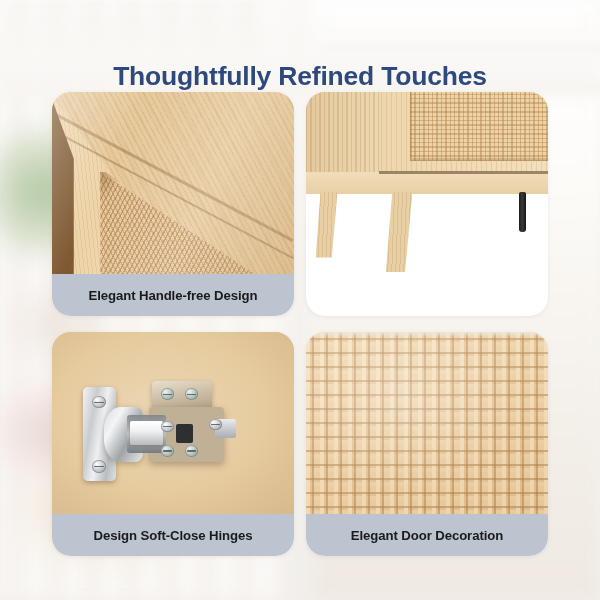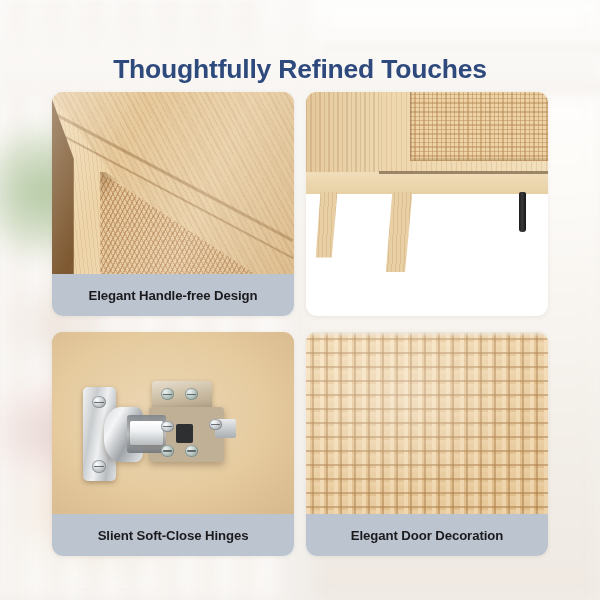--- a/index.html
+++ b/index.html
@@ -74,21 +74,21 @@
   }
   .bg-bottom {
     left:0; right:0; bottom:0; height:16%;
     background:linear-gradient(180deg, rgba(255,255,255,0) 0%, rgba(250,248,245,.9) 60%, #f7f4f1 100%);
     filter:blur(6px);
   }
 
   
   .headline {
     position:absolute;
-    top:54px; left:0; width:100%;
+    top:61px; left:0; width:100%;
     text-align:center;
     font-size:26.5px;
     font-weight:bold;
     letter-spacing:-.2px;
     color:#2e4a7d;
     white-space:nowrap;
   }
 
   
   .grid {
@@ -96,21 +96,21 @@
     left:52px; top:92px;
     width:496px; height:464px;
     display:grid;
     grid-template-columns:242px 242px;
     grid-template-rows:224px 224px;
     column-gap:12px;
     row-gap:16px;
   }
   .card {
     position:relative;
-    border-radius:11px;
+    border-radius:19px;
     overflow:hidden;
     background:#fff;
     box-shadow:0 1px 4px rgba(130,125,118,.13);
   }
   .photo {
     position:absolute;
     left:0; top:0; right:0;
     height:182px;
     overflow:hidden;
   }
@@ -470,21 +470,21 @@
           <div class="scr" style="left:6%;  top:10%;  width:9%;  height:13%;"></div>
           <div class="scr" style="left:6%;  top:78%;  width:9%;  height:13%;"></div>
           <div class="scr scr-g" style="left:52%; top:2%;   width:8.5%; height:12%;"></div>
           <div class="scr scr-g" style="left:68%; top:2%;   width:8.5%; height:12%;"></div>
           <div class="scr scr-g" style="left:52%; top:62%; width:8.5%; height:12%;"></div>
           <div class="scr scr-g" style="left:68%; top:62%; width:8.5%; height:12%;"></div>
           <div class="scr" style="left:52%; top:36%;  width:8.5%; height:12%;"></div>
           <div class="scr" style="left:84%; top:34%;  width:8.5%; height:12%;"></div>
         </div>
       </div>
-      <div class="caption">Slient Soft-Close Hinges</div>
+      <div class="caption">Design Soft-Close Hinges</div>
     </div>
 
     <div class="card">
       <div class="photo">
         <div class="c4-base"></div>
         <div class="c4-strands"></div>
         <div class="c4-weave"></div>
         <div class="c4-shade"></div>
         <div class="c4-topedge"></div>
       </div>

